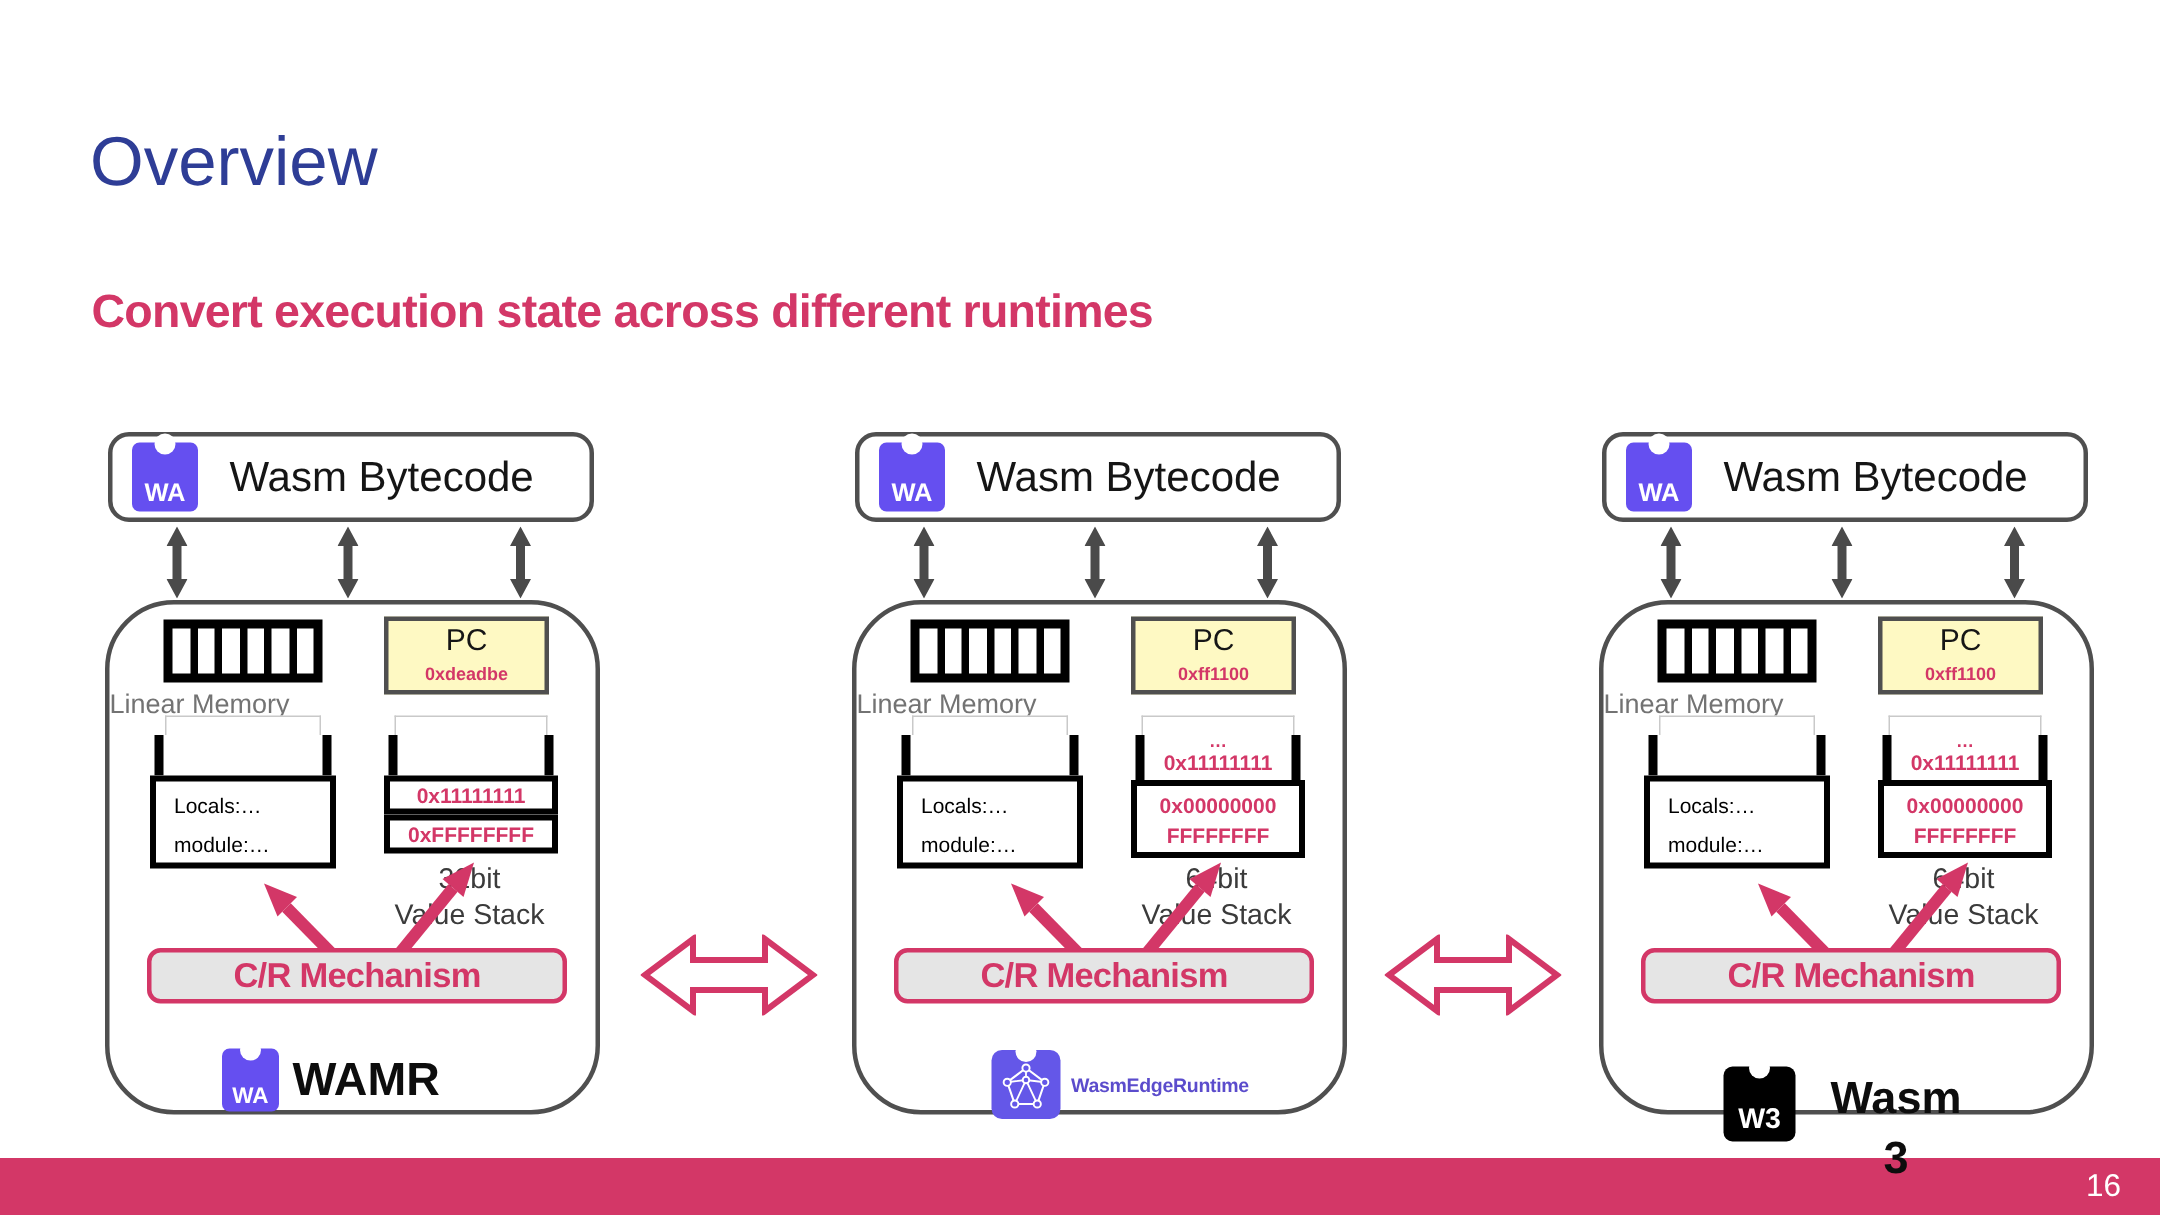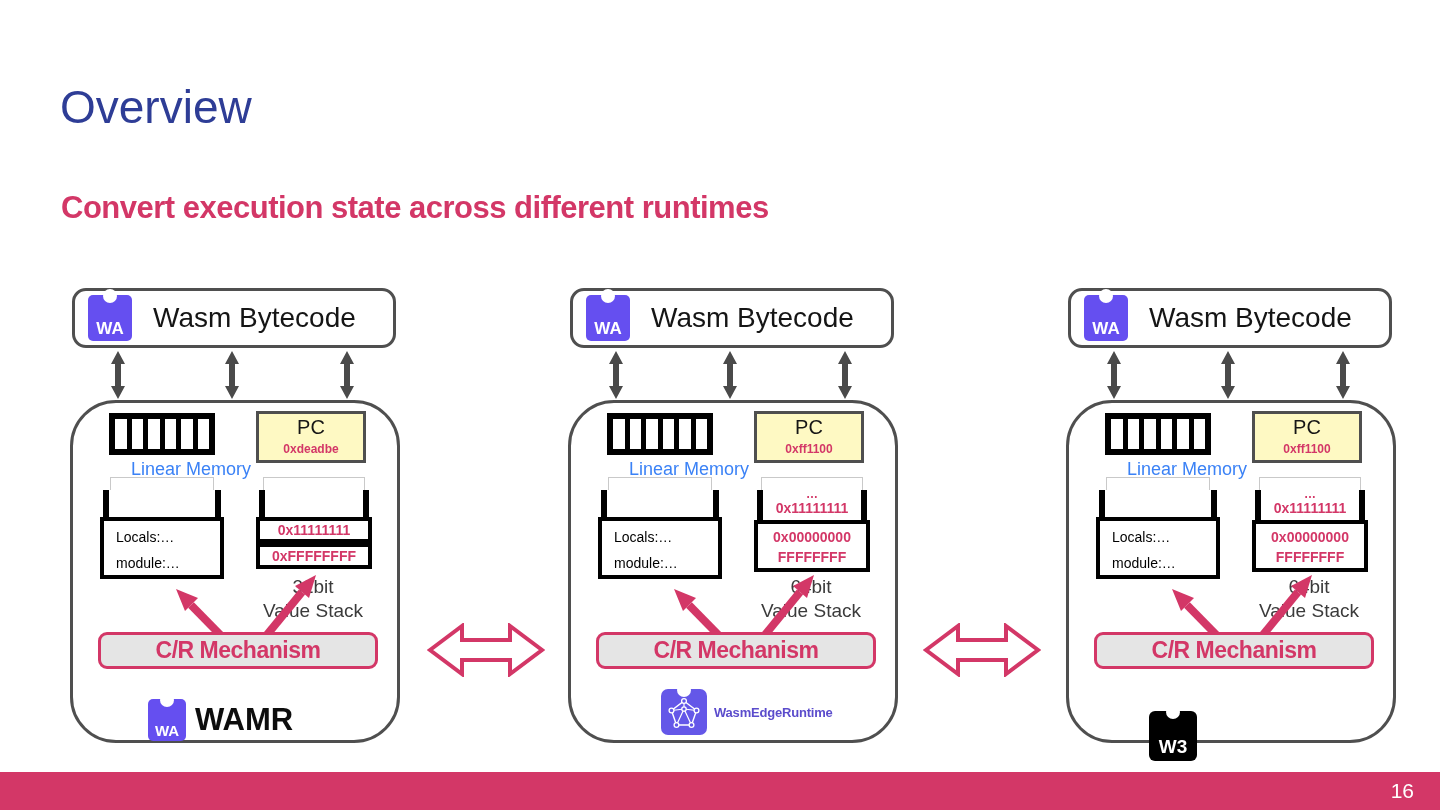--- a/index.html
+++ b/index.html
@@ -19,21 +19,21 @@
   .btxt{position:absolute;bottom:2px;left:0;width:100%;text-align:center;color:#fff;font-weight:700;font-size:17px;}
 
   .varrow{position:absolute;top:63px;width:14px;height:48px;}
 
   .container{position:absolute;left:0;top:112px;width:330px;height:343px;border:3px solid #4f4f4f;
              border-radius:46px;background:#fff;box-sizing:border-box;}
 
   .linmem{position:absolute;left:36px;top:10px;width:106px;height:42px;background:#000;
           display:flex;gap:5px;padding:6px;box-sizing:border-box;}
   .linmem i{flex:1;background:#fff;}
-  .linmem-label{position:absolute;left:0;top:56px;width:178px;text-align:right;font-size:18px;color:#3b82f6;}
+  .linmem-label{position:absolute;left:0;top:56px;width:178px;text-align:left;font-size:18px;color:#737373;}
 
   .pc-box{position:absolute;left:183px;top:8px;width:110px;height:52px;border:3px solid #4f4f4f;
           background:#fef9c3;box-sizing:border-box;text-align:center;}
   .pc-title{font-size:20px;color:#161616;line-height:25px;margin-top:1px;}
   .pc-value{font-size:12px;font-weight:700;color:#d33767;line-height:18px;}
 
   .stack{position:absolute;top:74px;width:124px;}
   .callstack{left:27px;}
   .valstack{left:183px;width:116px;}
   .thin-cell{height:13px;margin:0 10px;border:1px solid #c9c9c9;border-bottom:none;background:#fff;box-sizing:border-box;}
@@ -52,21 +52,21 @@
   .uparrows{position:absolute;left:55px;top:158px;width:200px;height:100px;z-index:1;}
   .cr-bar{position:absolute;left:25px;top:229px;width:280px;height:37px;border:3px solid #d33767;border-radius:9px;
           background:#e5e5e5;z-index:2;display:flex;align-items:center;justify-content:center;
           font-size:23px;font-weight:700;color:#d33767;letter-spacing:-0.5px;box-sizing:border-box;}
 
   .logo{position:absolute;display:flex;align-items:center;z-index:3;}
   .wamr-logo{left:75px;top:296px;}
   .badge-sm{width:38px;height:42px;background:#654ff0;}
   .btxt-sm{font-size:15px;}
   .wamr-text{font-size:31px;font-weight:700;color:#0d0d0d;margin-left:9px;}
-  .we-logo{left:90px;top:286px;justify-content:flex-end;}
+  .we-logo{left:90px;top:297px;justify-content:flex-end;}
   .badge-we{width:46px;height:46px;background:#6457e8;border-radius:7px;}
   .we-text{font-size:13px;font-weight:700;color:#5b4ccc;margin-left:7px;letter-spacing:-0.2px;}
   .w3-logo{left:80px;top:284px;align-items:flex-start;margin-top:24px;}
   .badge-w3{width:48px;height:50px;background:#000;border-radius:6px;}
   .btxt-w3{font-size:19px;bottom:3px;}
   .w3-text{width:110px;font-size:30px;font-weight:700;color:#0d0d0d;margin-left:12px;
            line-height:40px;text-align:center;margin-top:2px;}
 
   .harrow{position:absolute;width:118px;height:54px;}
 
@@ -311,20 +311,21 @@
 
     <div class="cr-bar">
       <span>C/R Mechanism</span>
     </div>
 
     <div class="logo w3-logo">
       <span class="badge badge-w3">
         <span class="notch"></span>
         <span class="btxt btxt-w3">W3</span>
       </span>
+      <span class="w3-text">Wasm 3</span>
     </div>
   </div>
 </div>
 
 <svg class="harrow" style="left:427px;top:623px" viewBox="0 0 118 54">
   <polygon points="3,27 35,3 35,17 83,17 83,3 115,27 83,51 83,37 35,37 35,51" fill="#fff" stroke="#d33767" stroke-width="4" stroke-linejoin="miter"></polygon>
 </svg>
 <svg class="harrow" style="left:923px;top:623px" viewBox="0 0 118 54">
   <polygon points="3,27 35,3 35,17 83,17 83,3 115,27 83,51 83,37 35,37 35,51" fill="#fff" stroke="#d33767" stroke-width="4" stroke-linejoin="miter"></polygon>
 </svg>

